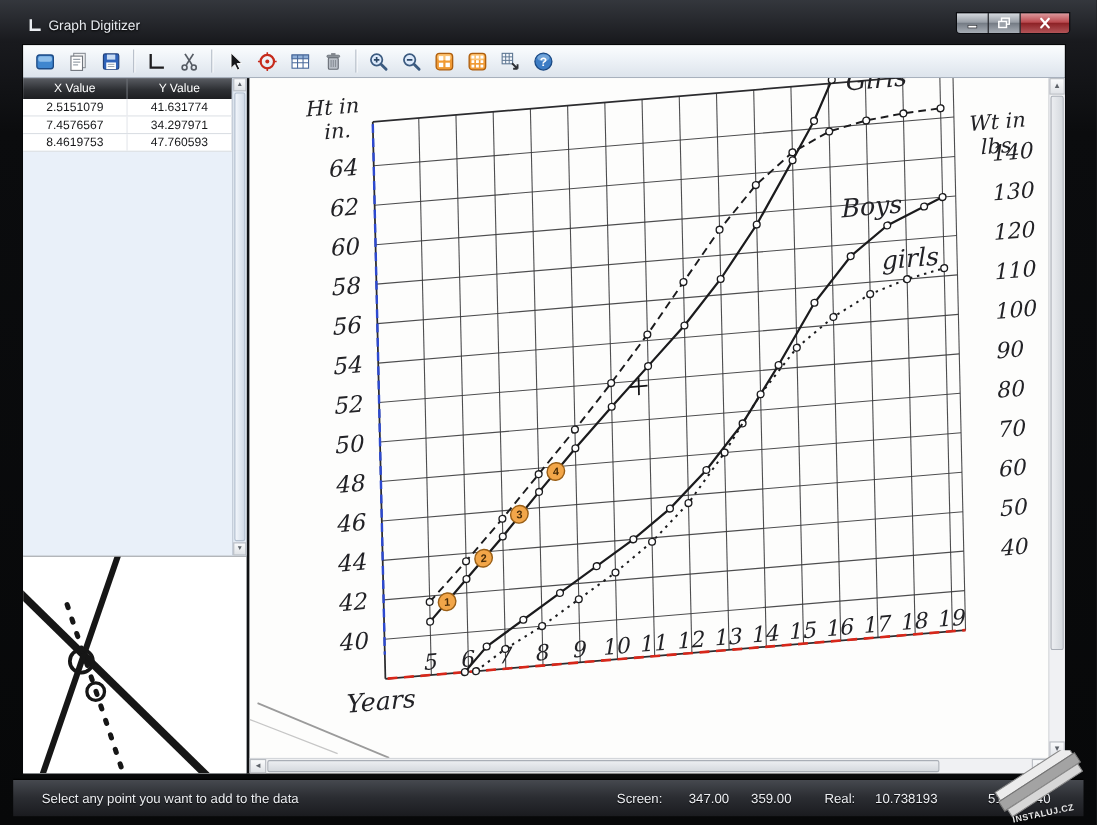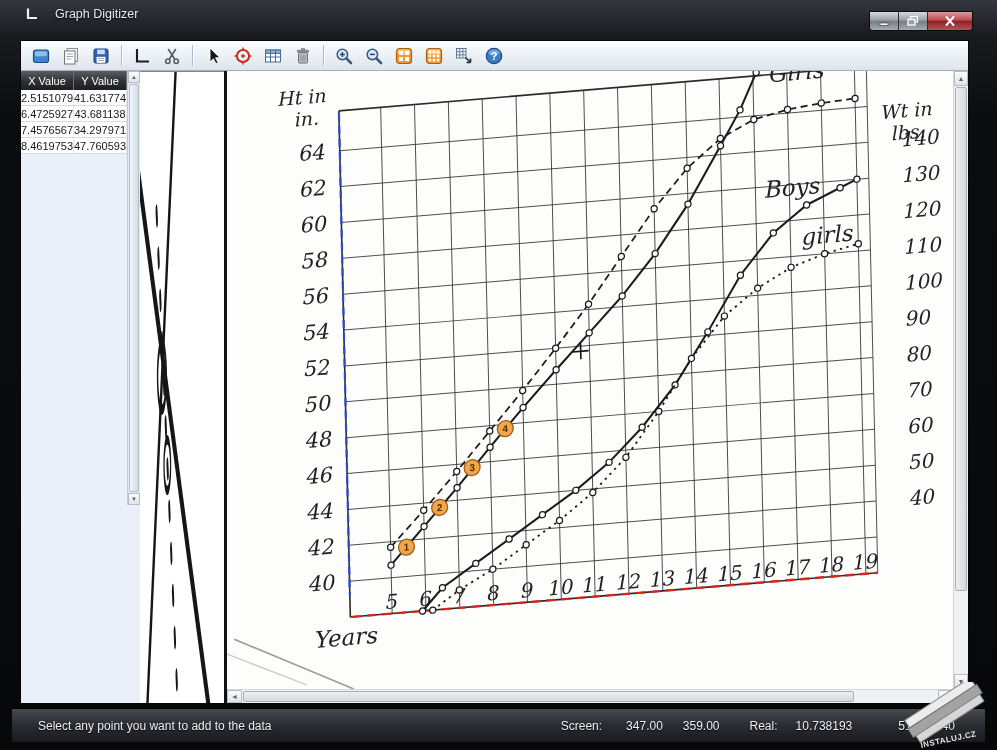--- a/index.html
+++ b/index.html
@@ -1,37 +1,37 @@
 <!DOCTYPE html>
 <html><head>
 <meta charset="utf-8">
 <style>
   *{margin:0;padding:0;box-sizing:border-box}
   html,body{width:997px;height:750px;overflow:hidden;font-family:"Liberation Sans",sans-serif;background:#0a0b0d}
   body{position:relative}
   .frame{position:absolute;inset:0;background:linear-gradient(180deg,#34373d 0,#191a1e 5%,#0b0c0e 16%,#070809 100%)}
 
   
-  .titlebar{position:absolute;left:12px;top:7px;right:12px;height:31px;display:flex;gap:16px;padding-left:13px;color:#e7eaef;font-size:12.5px;text-shadow:0 1px 2px #000}
+  .titlebar{position:absolute;left:12px;top:7px;right:12px;height:31px;display:flex;align-items:center;gap:5px;padding-left:13px;color:#e7eaef;font-size:12.5px;text-shadow:0 1px 2px #000}
   .winbtns{position:absolute;right:12px;top:4px;display:flex;border:1px solid #0b0c10;border-radius:0 0 4px 4px;overflow:hidden}
   .winbtn{width:29px;height:18px;display:flex;align-items:center;justify-content:center;background:linear-gradient(180deg,#d6dadf 0%,#9aa0a8 45%,#767d86 52%,#a7adb5 100%);border-right:1px solid #2a2c31}
   .winbtn.close{width:44px;border-right:none;background:linear-gradient(180deg,#dd9a9e 0%,#bb4b50 45%,#8e2327 52%,#b25458 100%)}
 
   
   .client{position:absolute;left:20px;top:40px;right:28px;bottom:46px;background:#1d1e21;border:1px solid #060708}
   .toolbar{height:30px;display:flex;align-items:center;padding-left:5px;background:linear-gradient(180deg,#fbfdfe 0%,#ecf1f6 50%,#dde4ec 100%);border-bottom:1px solid #a8b1bd}
   .tbtn{width:28px;height:25px;margin:0 1px;display:flex;align-items:center;justify-content:center;border:1px solid transparent;border-radius:3px}
   .ti{width:20px;height:20px}
   .tsep{width:1px;height:21px;background:#b4bcc7;box-shadow:1px 0 0 #fff;margin:0 5px}
   .help-q{font:bold 11px "Liberation Sans",sans-serif;fill:#fff}
 
   .content{position:absolute;left:0;right:0;top:30px;bottom:0;display:flex;background:#1d1e21}
 
   
-  .left-panel{width:206px;border-right:3px solid #101113;display:flex;flex-direction:row;background:#e9f0f9}
+  .left-panel{width:206px;border-right:3px solid #101113;display:flex;flex-direction:column;background:#e9f0f9}
   .table-wrap{height:434px;position:relative;padding-right:13px;background:#e9f0f9}
   .thead{display:flex;height:19px;background:linear-gradient(180deg,#5a5d63 0%,#2e3034 55%,#1d1e21 100%);color:#fff;font-size:11px}
   .th{flex:1;display:flex;align-items:center;justify-content:center;border-right:1px solid #6d7076}
   .trow{display:flex;height:16px;background:#fff;border-bottom:1px solid #d7dce2;font-size:11px;color:#17181a}
   .td{flex:1;display:flex;align-items:center;justify-content:center;border-right:1px solid #e4e7eb;overflow:hidden}
   .vscroll-table{position:absolute;right:0;top:0;bottom:0;width:13px;display:flex;flex-direction:column;background:#e3eaf3;border-left:1px solid #c2cbd7}
   .vscroll-table .sb-btn{height:12px;font-size:6px}
   .vscroll-table .sb-track{flex:1;position:relative;margin:1px}
   .vscroll-table .sb-thumb{position:absolute;left:0;right:0;top:0;bottom:0;background:linear-gradient(90deg,#f2f6fb,#d2dbe7);border:1px solid #b3bfce;border-radius:2px}
   .preview{flex:1;background:#fff;border-top:1px solid #82878e;overflow:hidden}
@@ -239,24 +239,20 @@
     <div class="left-panel">
       <div class="table-wrap">
         <div class="thead">
           <div class="th">X Value</div>
           <div class="th">Y Value</div>
         </div>
         <div class="tbody">
             <div class="trow">
               <div class="td">2.5151079</div>
               <div class="td">41.631774</div>
-            </div>
-            <div class="trow">
-              <div class="td">6.4725927</div>
-              <div class="td">43.681138</div>
             </div>
             <div class="trow">
               <div class="td">7.4576567</div>
               <div class="td">34.297971</div>
             </div>
             <div class="trow">
               <div class="td">8.4619753</div>
               <div class="td">47.760593</div>
             </div>
           </div>

